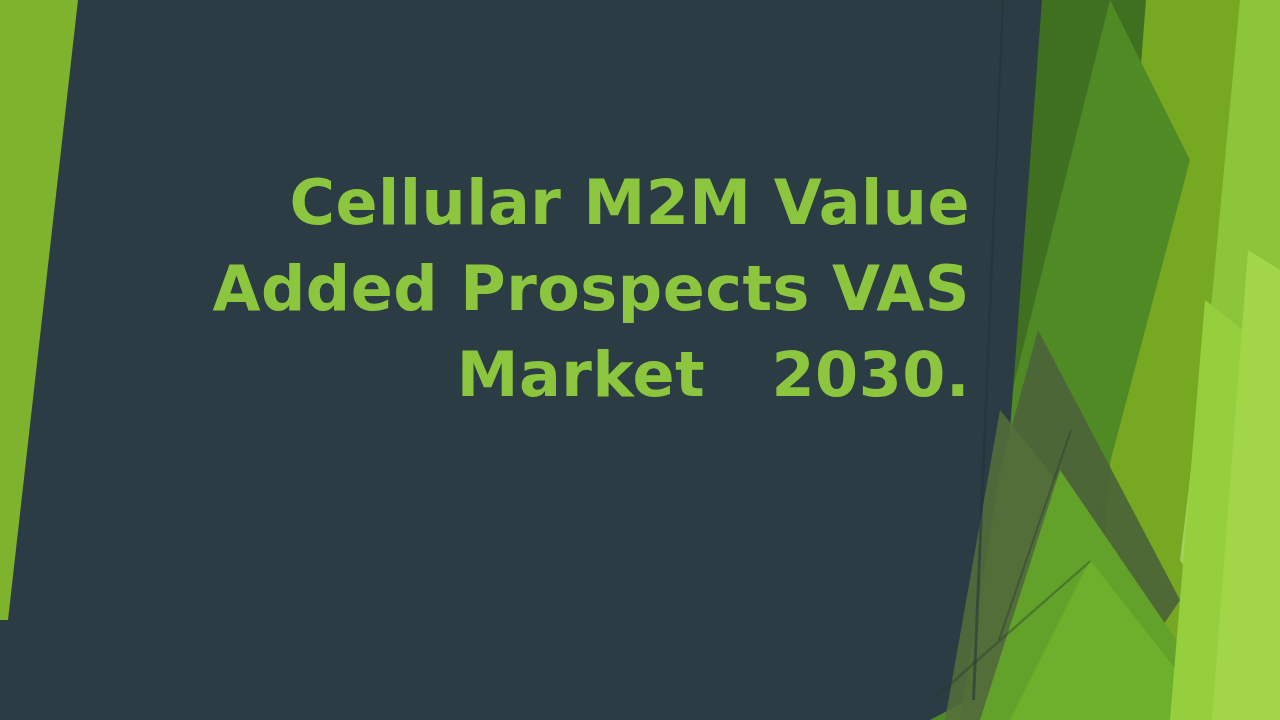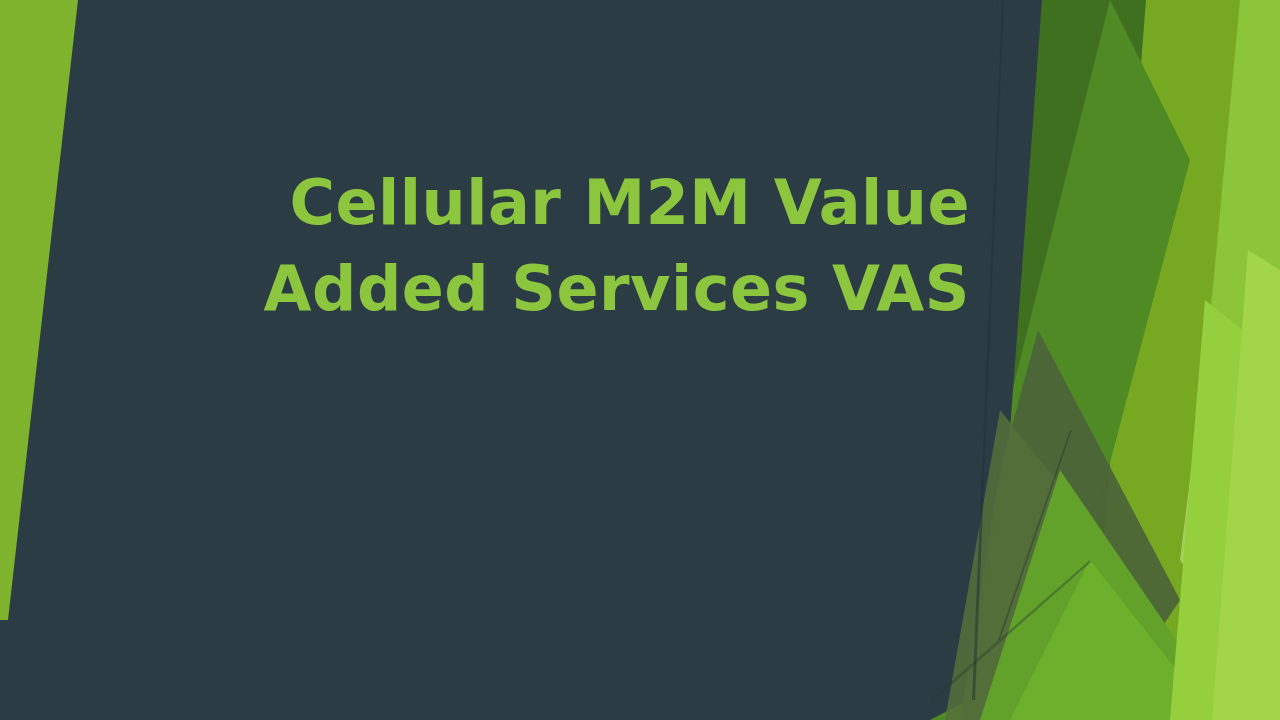--- a/index.html
+++ b/index.html
@@ -100,18 +100,19 @@
       <polygon points="1002,0 1004,0 975,700 972,700" fill="#24323a" opacity="0.55"></polygon>
       <polygon points="1070,430 1072,430 1000,640 998,640" fill="#2b3a30" opacity="0.45"></polygon>
       <polygon points="930,700 1090,560 1091,562 931,703" fill="#2b3a30" opacity="0.4"></polygon>
     </g>
   </svg>
 
   <div id="content-layer">
 
     <div class="title-block">
       <p class="title-line">Cellular M2M Value</p>
-      <p class="title-line">Added Services VAS</p>
+      <p class="title-line">Added Prospects VAS</p>
+      <p class="title-line">Market   2030.</p>
     </div>
 
 
   </div>
 </div>
 
 </body></html>

